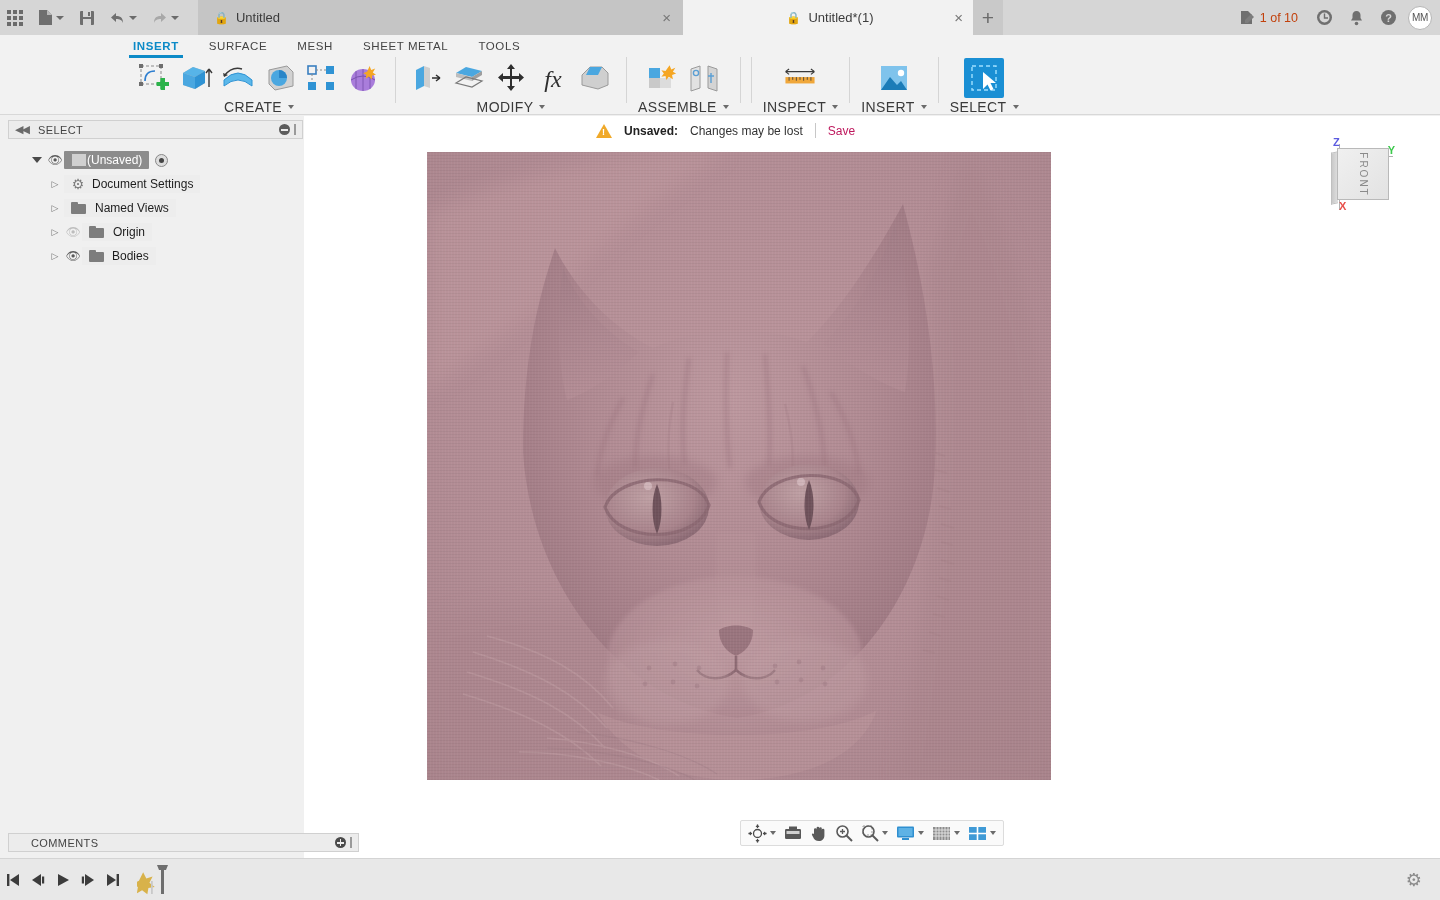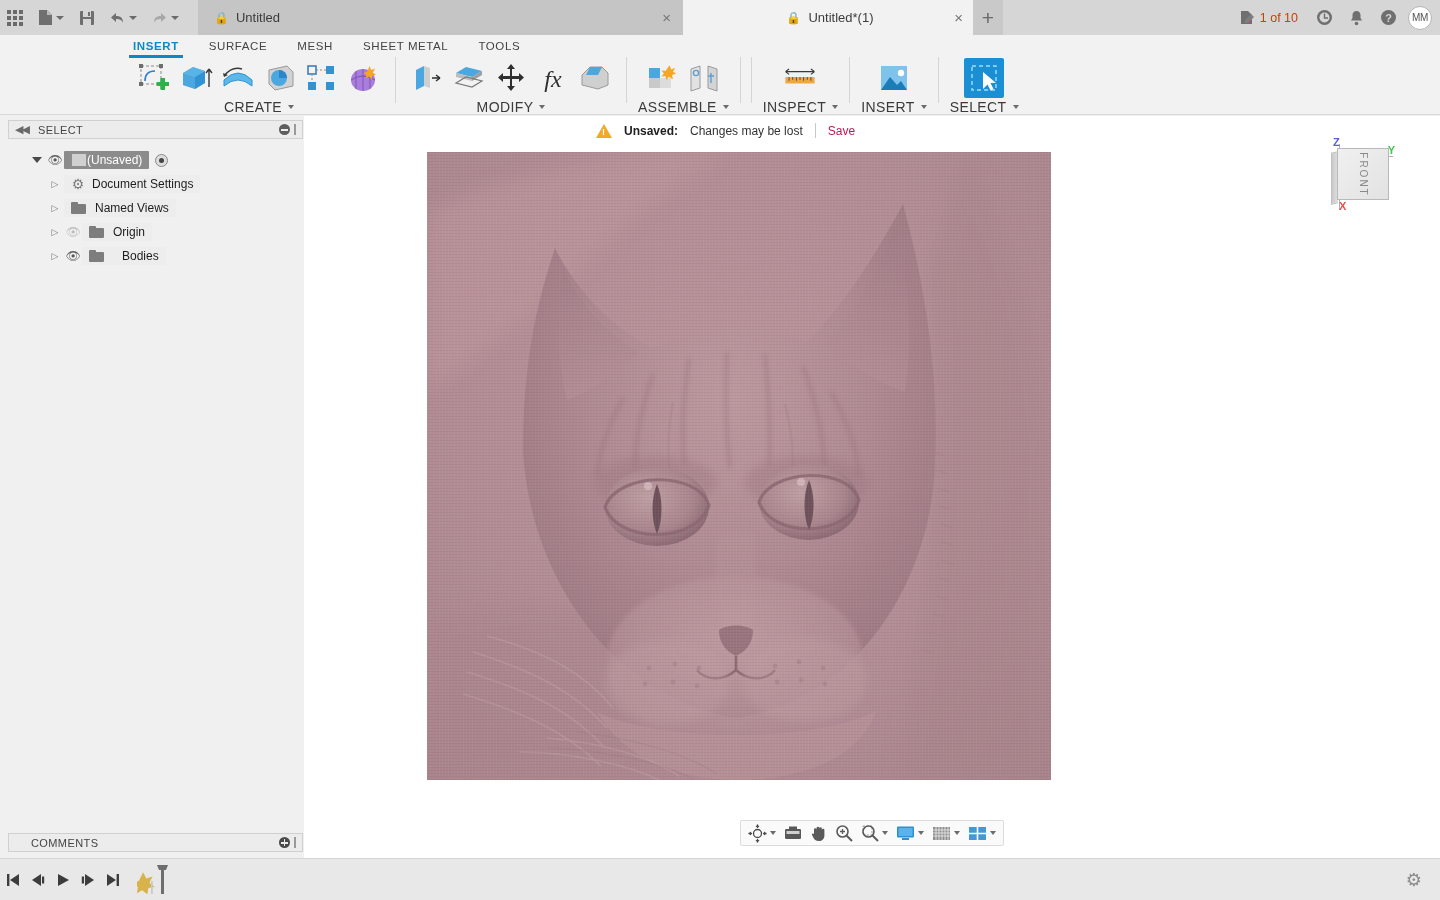--- a/index.html
+++ b/index.html
@@ -144,21 +144,21 @@
   
   .navbar {
     position: absolute; left: 50%; transform: translateX(-50%); bottom: 12px;
     height: 26px; display: flex; align-items: center; gap: 2px;
     background: #fafafa; border: 1px solid #dcdcdc; border-radius: 2px; padding: 0 4px;
   }
   .nv { height: 24px; display: flex; align-items: center; justify-content: center; padding: 0 3px; }
 
   
   .comments-bar {
-    position: absolute; left: 8px; bottom: 48px; width: 295px; height: 19px;
+    position: absolute; left: 8px; bottom: 48px; width: 351px; height: 19px;
     background: #ececec; border: 1px solid #d0d0d0; display: flex; align-items: center;
     font-size: 11px; color: #444; letter-spacing: .4px; padding: 0 6px 0 22px;
   }
   .plus-circ { width: 11px; height: 11px; border-radius: 50%; background: #4a4a4a; position: relative; }
   .plus-circ::before { content:""; position:absolute; left:2px; top:5px; width:7px; height:1.5px; background:#ececec; }
   .plus-circ::after { content:""; position:absolute; left:4.75px; top:2px; width:1.5px; height:7px; background:#ececec; }
 
   .timeline {
     position: absolute; left: 0; bottom: 0; width: 1440px; height: 42px;
     background: #e8e8e8; border-top: 1px solid #d4d4d4; display: flex; align-items: center;
@@ -518,21 +518,21 @@
         <span class="folder"></span>
         <span>Origin</span>
       </span>
     </div>
 
     <div class="trow" style="padding-left:38px">
       <span class="tw">
           <span class="arrow-outline">▷</span>
         </span>
       <span class="eye">👁</span>
-      <span class="nodelbl" style="display:flex;align-items:center;gap:16px">
+      <span class="nodelbl" style="display:flex;align-items:center;gap:6px">
         <span class="folder"></span>
         <span>Bodies</span>
       </span>
     </div>
   </div>
 
   <div class="canvas">
 
     <div class="notif">
       <span class="warn-tri"></span>

